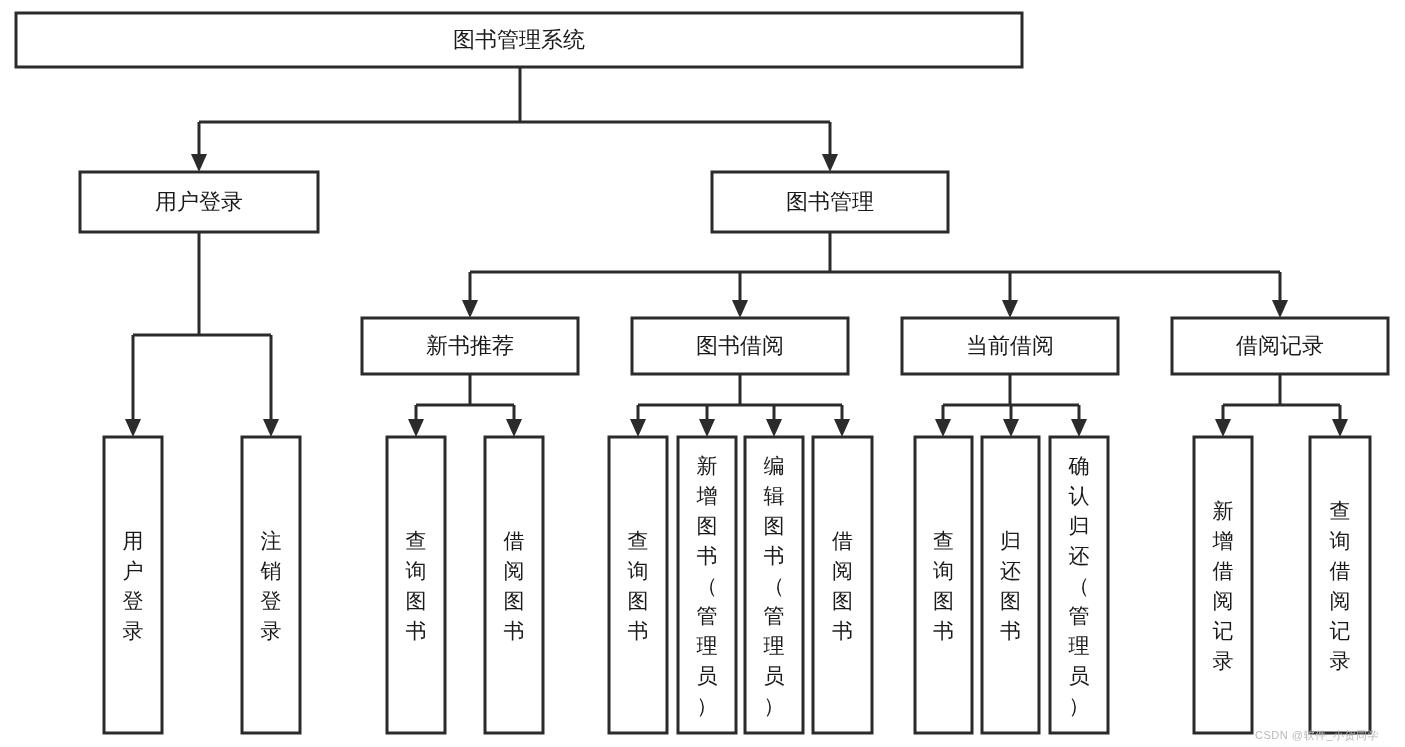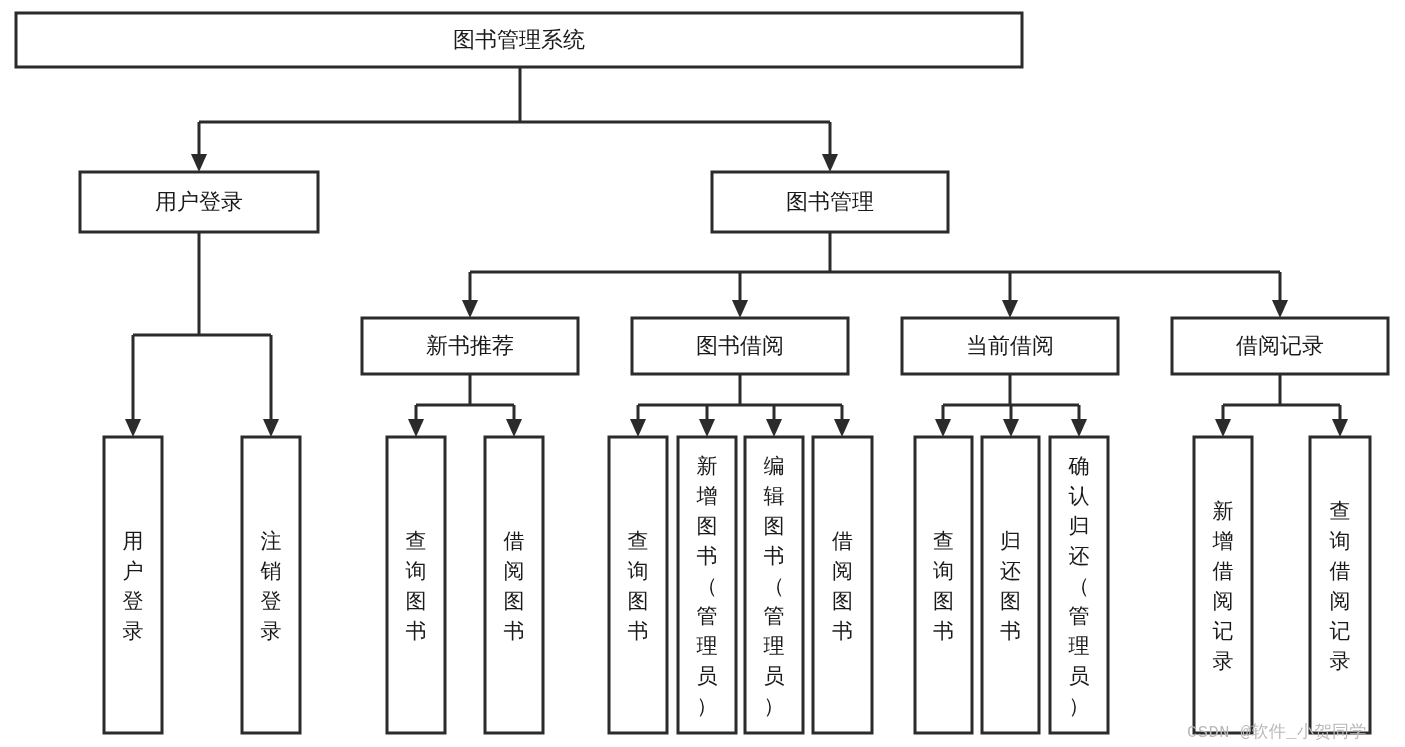--- a/index.html
+++ b/index.html
@@ -54,24 +54,24 @@
     dominant-baseline: middle;
   }
   .leaf-label {
     font-family: "Liberation Sans", "DejaVu Sans", sans-serif;
     font-size: 21px;
     fill: #1a1a1a;
     text-anchor: middle;
   }
   .watermark {
     position: absolute;
-    right: 20px;
+    right: 8px;
     bottom: 4px;
-    font-family: Liberation Mono, monospace;
-    font-size: 17px;
+    font-family: Liberation Sans, sans-serif;
+    font-size: 11px;
     color: #b9b9b9;
     letter-spacing: 0.5px;
     white-space: nowrap;
     user-select: none;
   }
 </style>
 </head>
 <body>
 
 <div id="diagram-root">

